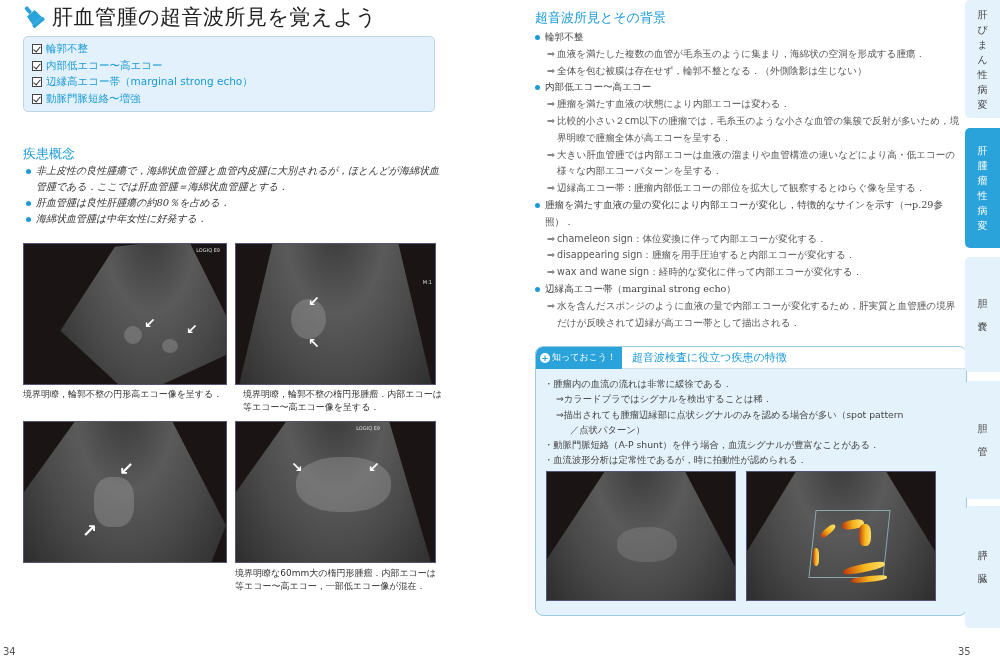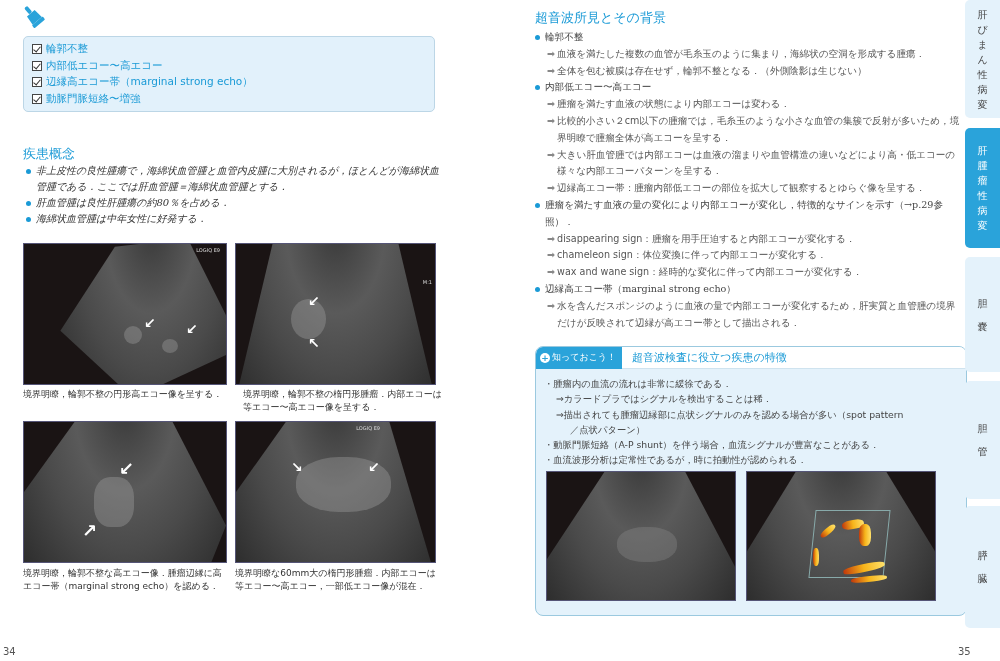--- a/index.html
+++ b/index.html
@@ -79,20 +79,21 @@
 
 <div class="page page-left">
   <div class="title">
     <svg class="title-icon" viewBox="0 0 24 26">
       <g transform="rotate(-40 12 13)">
         <rect x="10" y="0" width="4" height="8" rx="1.5" fill="#2aa3da"></rect>
         <path d="M7 8 L17 8 L18 18 L6 18 Z" fill="#2aa3da"></path>
         <rect x="5" y="18" width="14" height="4" rx="1" fill="#2aa3da"></rect>
       </g>
     </svg>
+    <span class="title-text">肝血管腫の超音波所見を覚えよう</span>
   </div>
 
   <div class="checklist">
     <div class="check-item">
         <span class="checkbox"></span>
         <span>輪郭不整</span>
       </div>
     <div class="check-item">
         <span class="checkbox"></span>
         <span>内部低エコー〜高エコー</span>
@@ -132,21 +133,20 @@
     <span class="label-tag" style="right:3px;top:35px;">M:1</span>
   </div>
   <div class="caption" style="left:235px;top:388px;width:204px;margin-left:8px;">境界明瞭，輪郭不整の楕円形腫瘤．内部エコーは等エコー〜高エコー像を呈する．</div>
 
   <div class="us-img" style="left:23px;top:421px;width:204px;height:142px;">
     <div class="fan" style="left:0;width:100%;clip-path:polygon(30% 0,70% 0,100% 70%,90% 100%,0 100%,0 50%);"></div>
     <div class="lesion" style="left:70px;top:55px;width:40px;height:50px;border-radius:40%;"></div>
     <span class="arrow" style="left:95px;top:38px;font-size:18px;">↙</span>
     <span class="arrow" style="left:58px;top:100px;font-size:18px;">↗</span>
   </div>
-  <div class="caption" style="left:23px;top:567px;width:204px;">境界明瞭，輪郭不整な高エコー像．腫瘤辺縁に高エコー帯（marginal strong echo）を認める．</div>
 
   <div class="us-img" style="left:235px;top:421px;width:201px;height:142px;">
     <div class="fan" style="left:0;width:100%;clip-path:polygon(30% 0,75% 0,100% 100%,0 100%,0 50%);"></div>
     <div class="lesion" style="left:60px;top:35px;width:95px;height:55px;border-radius:45%;"></div>
     <span class="arrow" style="left:55px;top:38px;">↘</span>
     <span class="arrow" style="left:132px;top:38px;">↙</span>
     <span class="label-tag" style="right:55px;top:3px;">LOGIQ E9</span>
   </div>
   <div class="caption" style="left:235px;top:567px;width:204px;">境界明瞭な60mm大の楕円形腫瘤．内部エコーは等エコー〜高エコー，一部低エコー像が混在．</div>
 
@@ -161,22 +161,22 @@
     <div class="sub"><span class="arr">➡</span><span>血液を満たした複数の血管が毛糸玉のように集まり，海綿状の空洞を形成する腫瘍．</span></div>
     <div class="sub"><span class="arr">➡</span><span>全体を包む被膜は存在せず，輪郭不整となる．（外側陰影は生じない）</span></div>
 
     <div class="main serif">内部低エコー〜高エコー</div>
     <div class="sub"><span class="arr">➡</span><span>腫瘤を満たす血液の状態により内部エコーは変わる．</span></div>
     <div class="sub"><span class="arr">➡</span><span>比較的小さい２cm以下の腫瘤では，毛糸玉のような小さな血管の集簇で反射が多いため，境界明瞭で腫瘤全体が高エコーを呈する．</span></div>
     <div class="sub"><span class="arr">➡</span><span>大きい肝血管腫では内部エコーは血液の溜まりや血管構造の違いなどにより高・低エコーの様々な内部エコーパターンを呈する．</span></div>
     <div class="sub"><span class="arr">➡</span><span>辺縁高エコー帯：腫瘤内部低エコーの部位を拡大して観察するとゆらぐ像を呈する．</span></div>
 
     <div class="main serif">腫瘤を満たす血液の量の変化により内部エコーが変化し，特徴的なサインを示す（→p.29参照）．</div>
+    <div class="sub"><span class="arr">➡</span><span>chameleon sign：体位変換に伴って内部エコーが変化する．</span></div>
     <div class="sub"><span class="arr">➡</span><span>disappearing sign：腫瘤を用手圧迫すると内部エコーが変化する．</span></div>
-    <div class="sub"><span class="arr">➡</span><span>chameleon sign：体位変換に伴って内部エコーが変化する．</span></div>
     <div class="sub"><span class="arr">➡</span><span>wax and wane sign：経時的な変化に伴って内部エコーが変化する．</span></div>
 
     <div class="main serif">辺縁高エコー帯（marginal strong echo）</div>
     <div class="sub"><span class="arr">➡</span><span>水を含んだスポンジのように血液の量で内部エコーが変化するため，肝実質と血管腫の境界だけが反映されて辺縁が高エコー帯として描出される．</span></div>
   </div>
 
   <div class="infobox">
     <div class="info-header">
       <div class="info-tag">
         <span class="plus">+</span>

